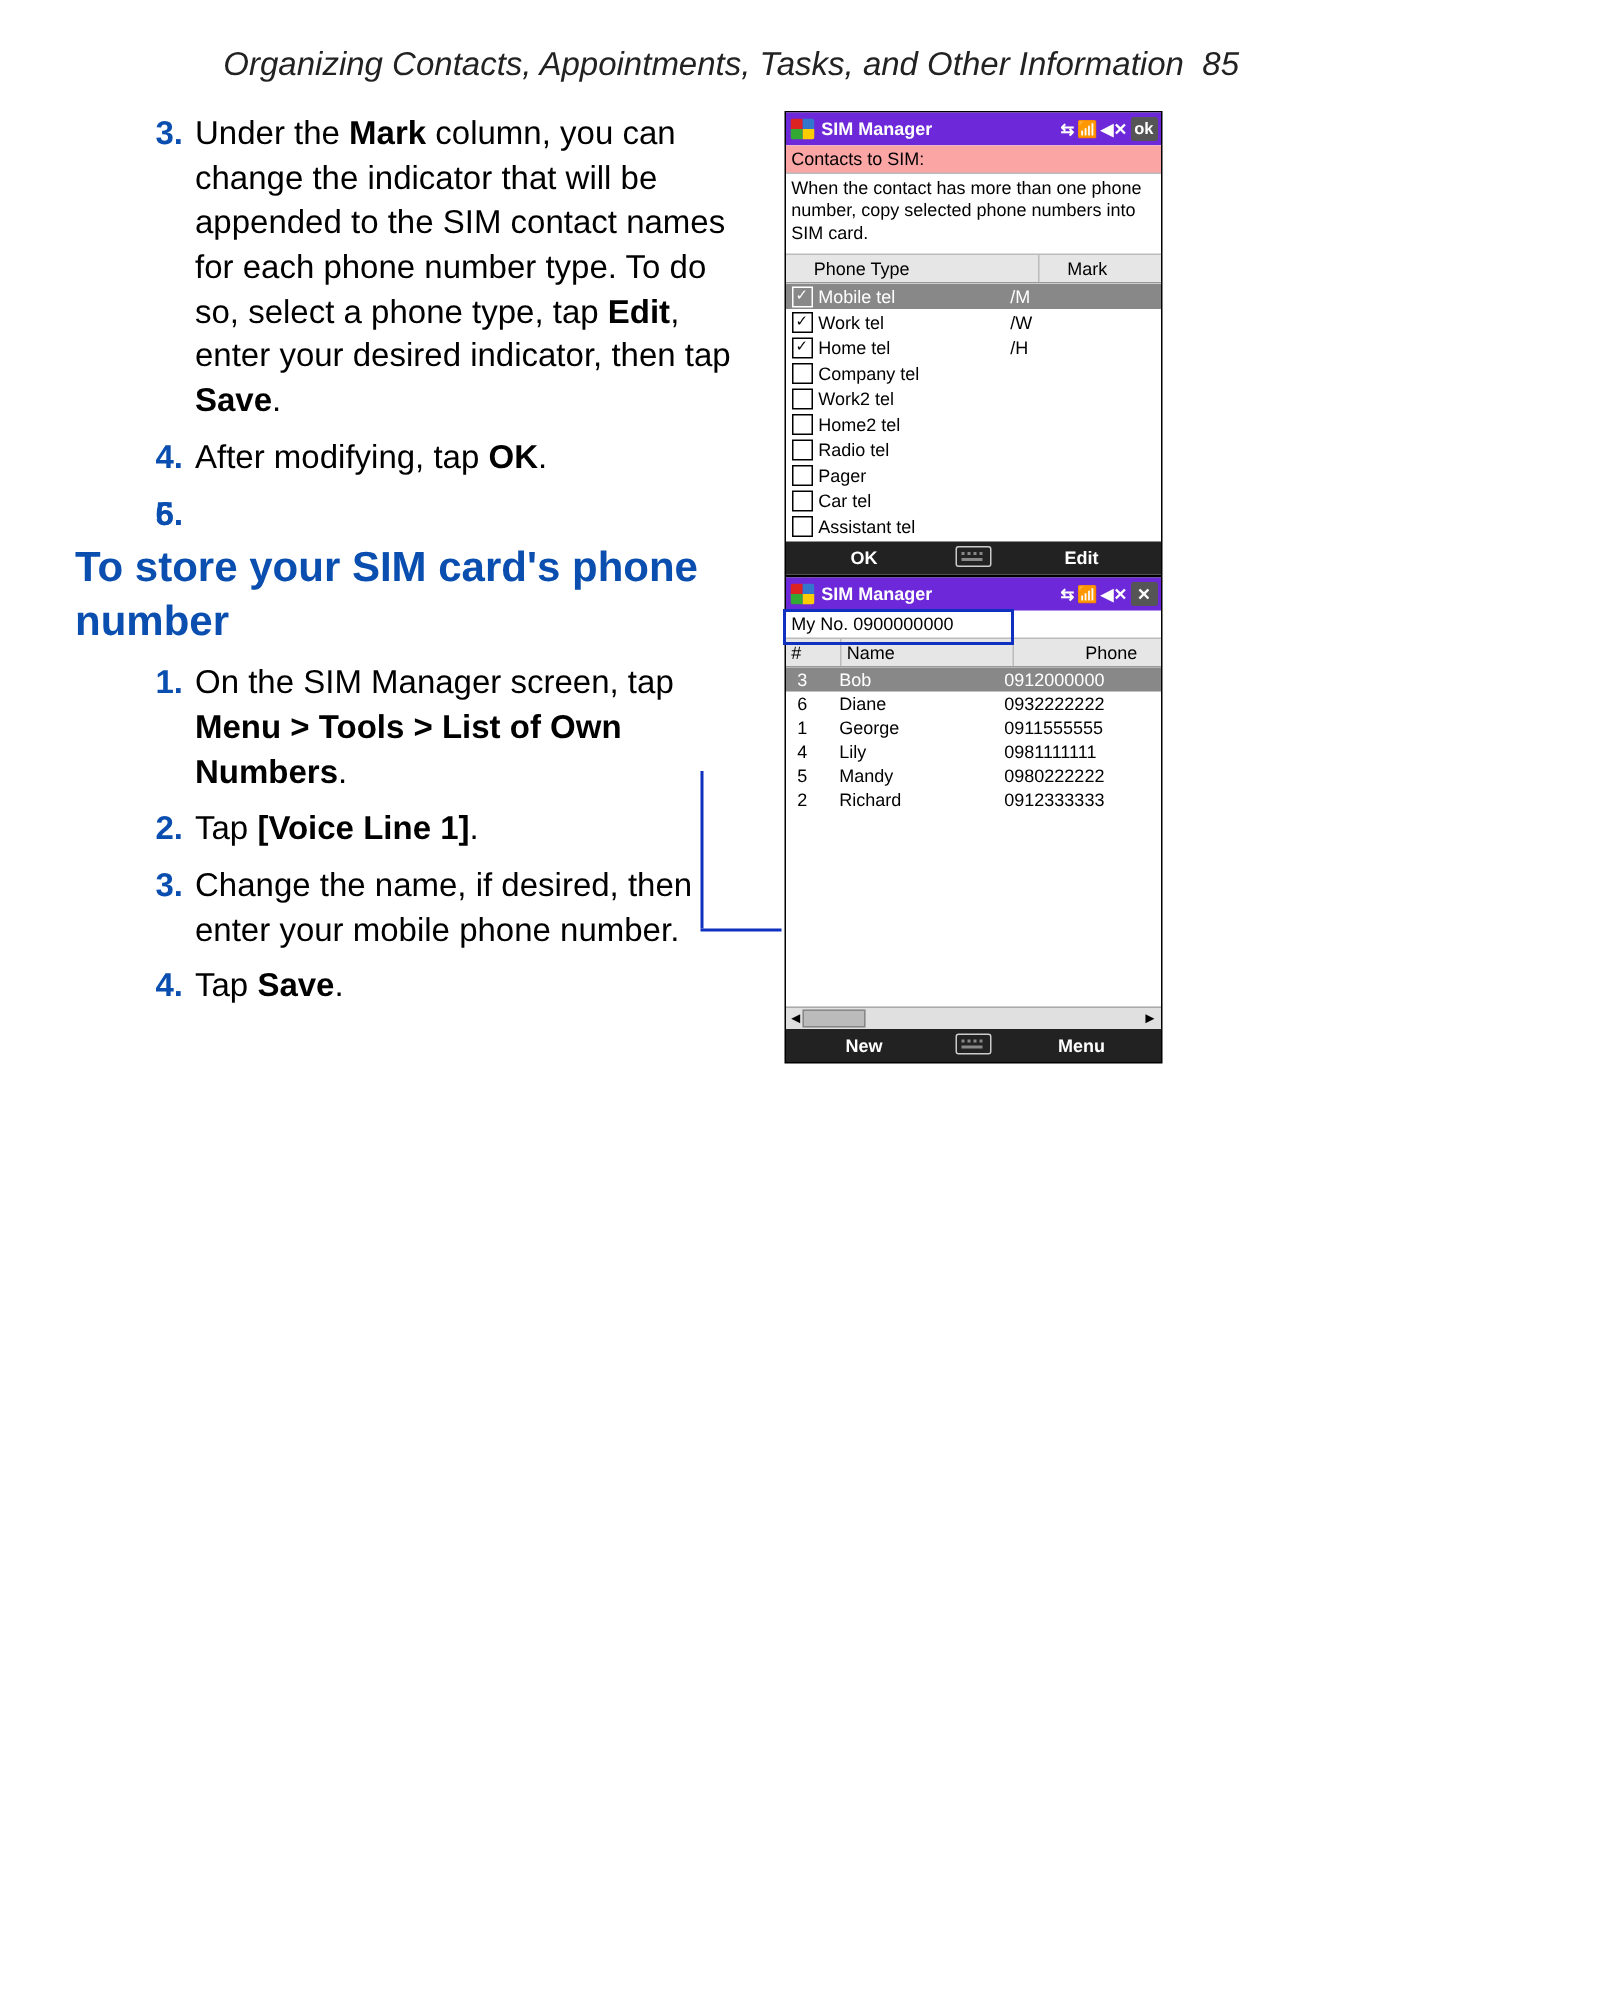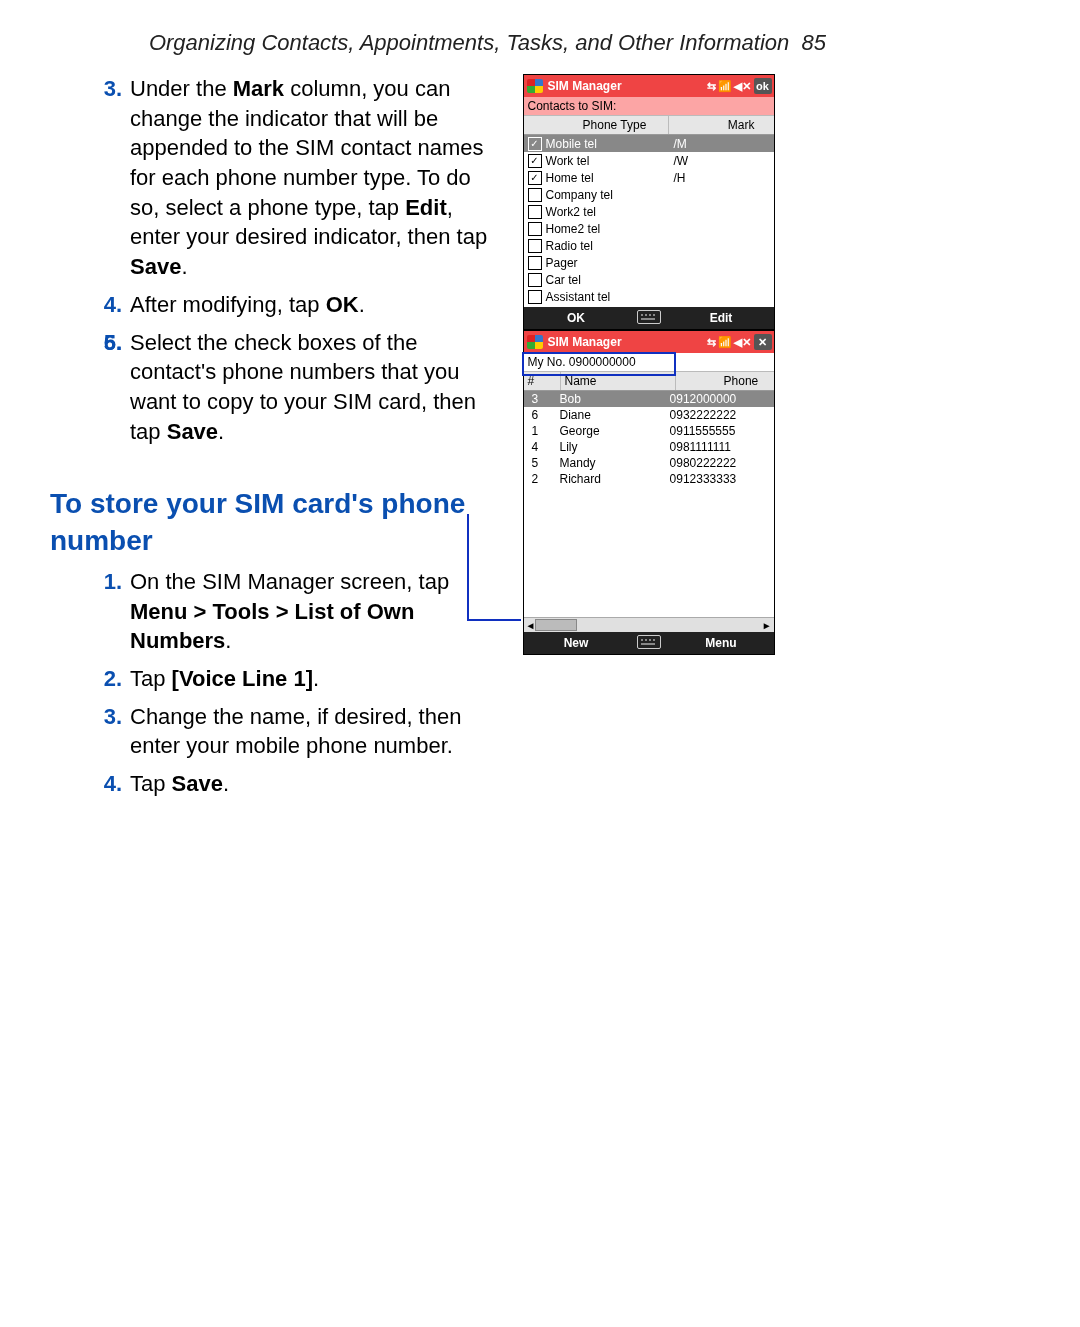--- a/index.html
+++ b/index.html
@@ -70,21 +70,21 @@
   }
   
   .device {
     width: 250px;
     background: #fff;
     border: 1px solid #000;
     font-family: Tahoma, Arial, sans-serif;
     font-size: 12px;
   }
   .dev-titlebar {
-    background: #ef4444;
+    background: #6d28d9;
     color: #fff;
     display: flex;
     align-items: center;
     height: 22px;
     padding: 0 2px;
     gap: 4px;
   }
   .dev-titlebar .flag {
     width: 18px; height: 16px;
     display: inline-block;
@@ -129,21 +129,20 @@
   }
   .dev-headerrow {
     display: flex;
     background: #e6e6e6;
     border-bottom: 1px solid #999;
     font-size: 12px;
   }
   .dev-headerrow .hcell {
     padding: 2px 19px;
     border-right: 1px solid #bbb;
-    margin-left: 40px;
   }
   .dev-headerrow .hcell:last-child { border-right: none; }
   .dev-list {
     height: 172px;
     overflow: hidden;
     background: #fff;
   }
   .dev-row {
     display: flex;
     align-items: center;
@@ -256,21 +255,21 @@
     <span>Organizing Contacts, Appointments, Tasks, and Other Information</span>&nbsp;&nbsp;<span>85</span>
   </div>
 
   <div class="columns">
 
     <div class="col-left">
       <ol class="procedure" id="proc1">
           <li><span class="num">3.</span><span>Under the <span class="bold">Mark</span> column, you can change the indicator that will be appended to the SIM contact names for each phone number type. To do so, select a phone type, tap <span class="bold">Edit</span>, enter your desired indicator, then tap <span class="bold">Save</span>.</span></li>
           <li><span class="num">4.</span><span>After modifying, tap <span class="bold">OK</span>.</span></li>
           <li><span class="num">5.</span></li>
-          <li><span class="num">6.</span><span>Select the check boxes of the contact's phone numbers that you want to copy to your SIM card, then tap <span class="bold">Save</span>.</span></li>
+          <li><span class="num">6.</span></li>
         </ol>
 
       <div class="subhead">To store your SIM card's phone number</div>
 
       <ol class="procedure" id="proc2">
           <li><span class="num">1.</span><span>On the SIM Manager screen, tap <span class="bold">Menu &gt; Tools &gt; List of Own Numbers</span>.</span></li>
           <li><span class="num">2.</span><span>Tap <span class="bold">[Voice Line 1]</span>.</span></li>
           <li><span class="num">3.</span><span>Change the name, if desired, then enter your mobile phone number.</span></li>
           <li><span class="num">4.</span><span>Tap <span class="bold">Save</span>.</span></li>
         </ol>
@@ -284,20 +283,21 @@
           <span class="title">SIM Manager</span>
           <span class="ticons">
             <span class="tico">⇆</span>
             <span class="tico">📶</span>
             <span class="tico">◀✕</span>
             <span class="tico box">ok</span>
           </span>
         </div>
         <div class="dev-body">
           <div class="dev-bar">Contacts to SIM:</div>
+          <div class="dev-info">When the contact has more than one phone number, copy selected phone numbers into SIM card.</div>
           <div class="dev-headerrow">
             <div class="hcell" style="width:130px">Phone Type</div>
             <div class="hcell" style="flex:1">Mark</div>
           </div>
           <div class="dev-list" id="dev1-list">
               <div class="dev-row sel">
                 <span class="chk">✓</span>
                 <span class="c1">Mobile tel</span>
                 <span class="c2">/M</span>
               </div>

